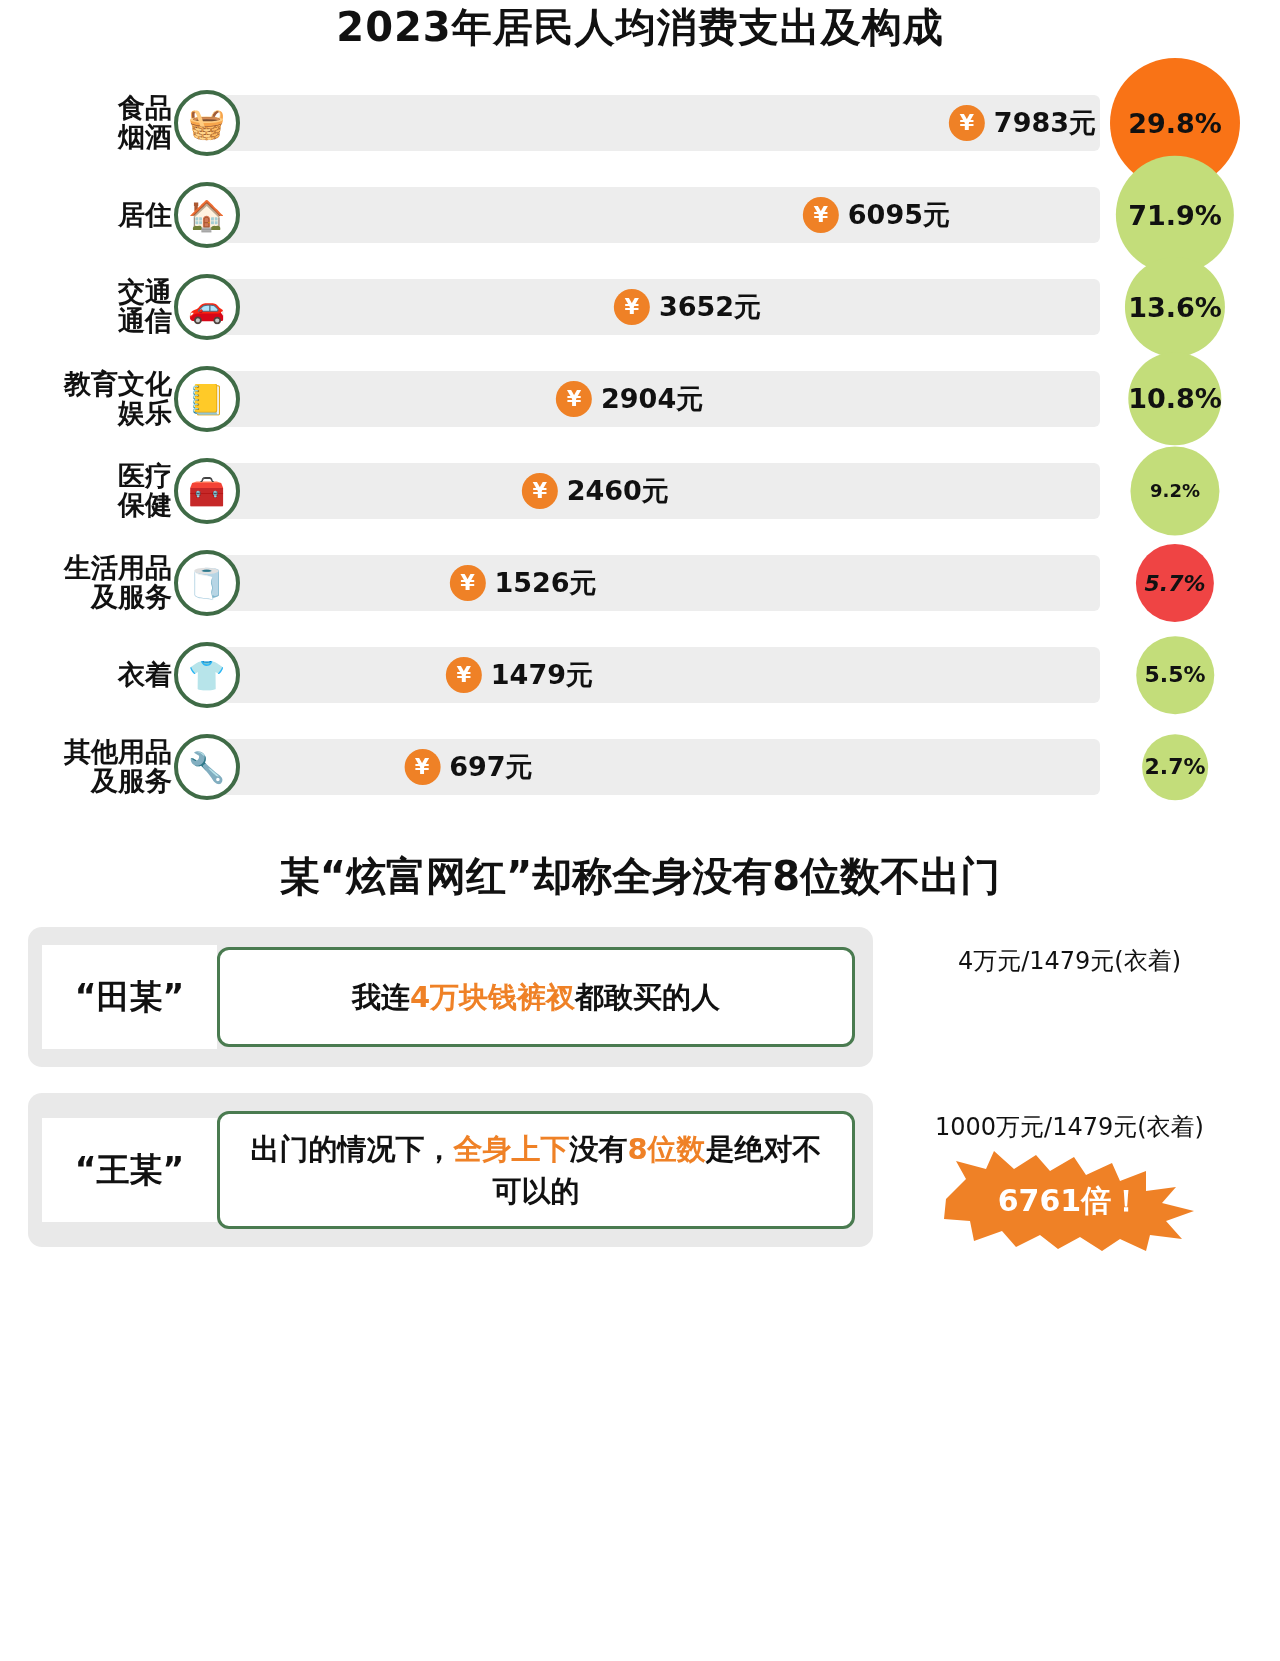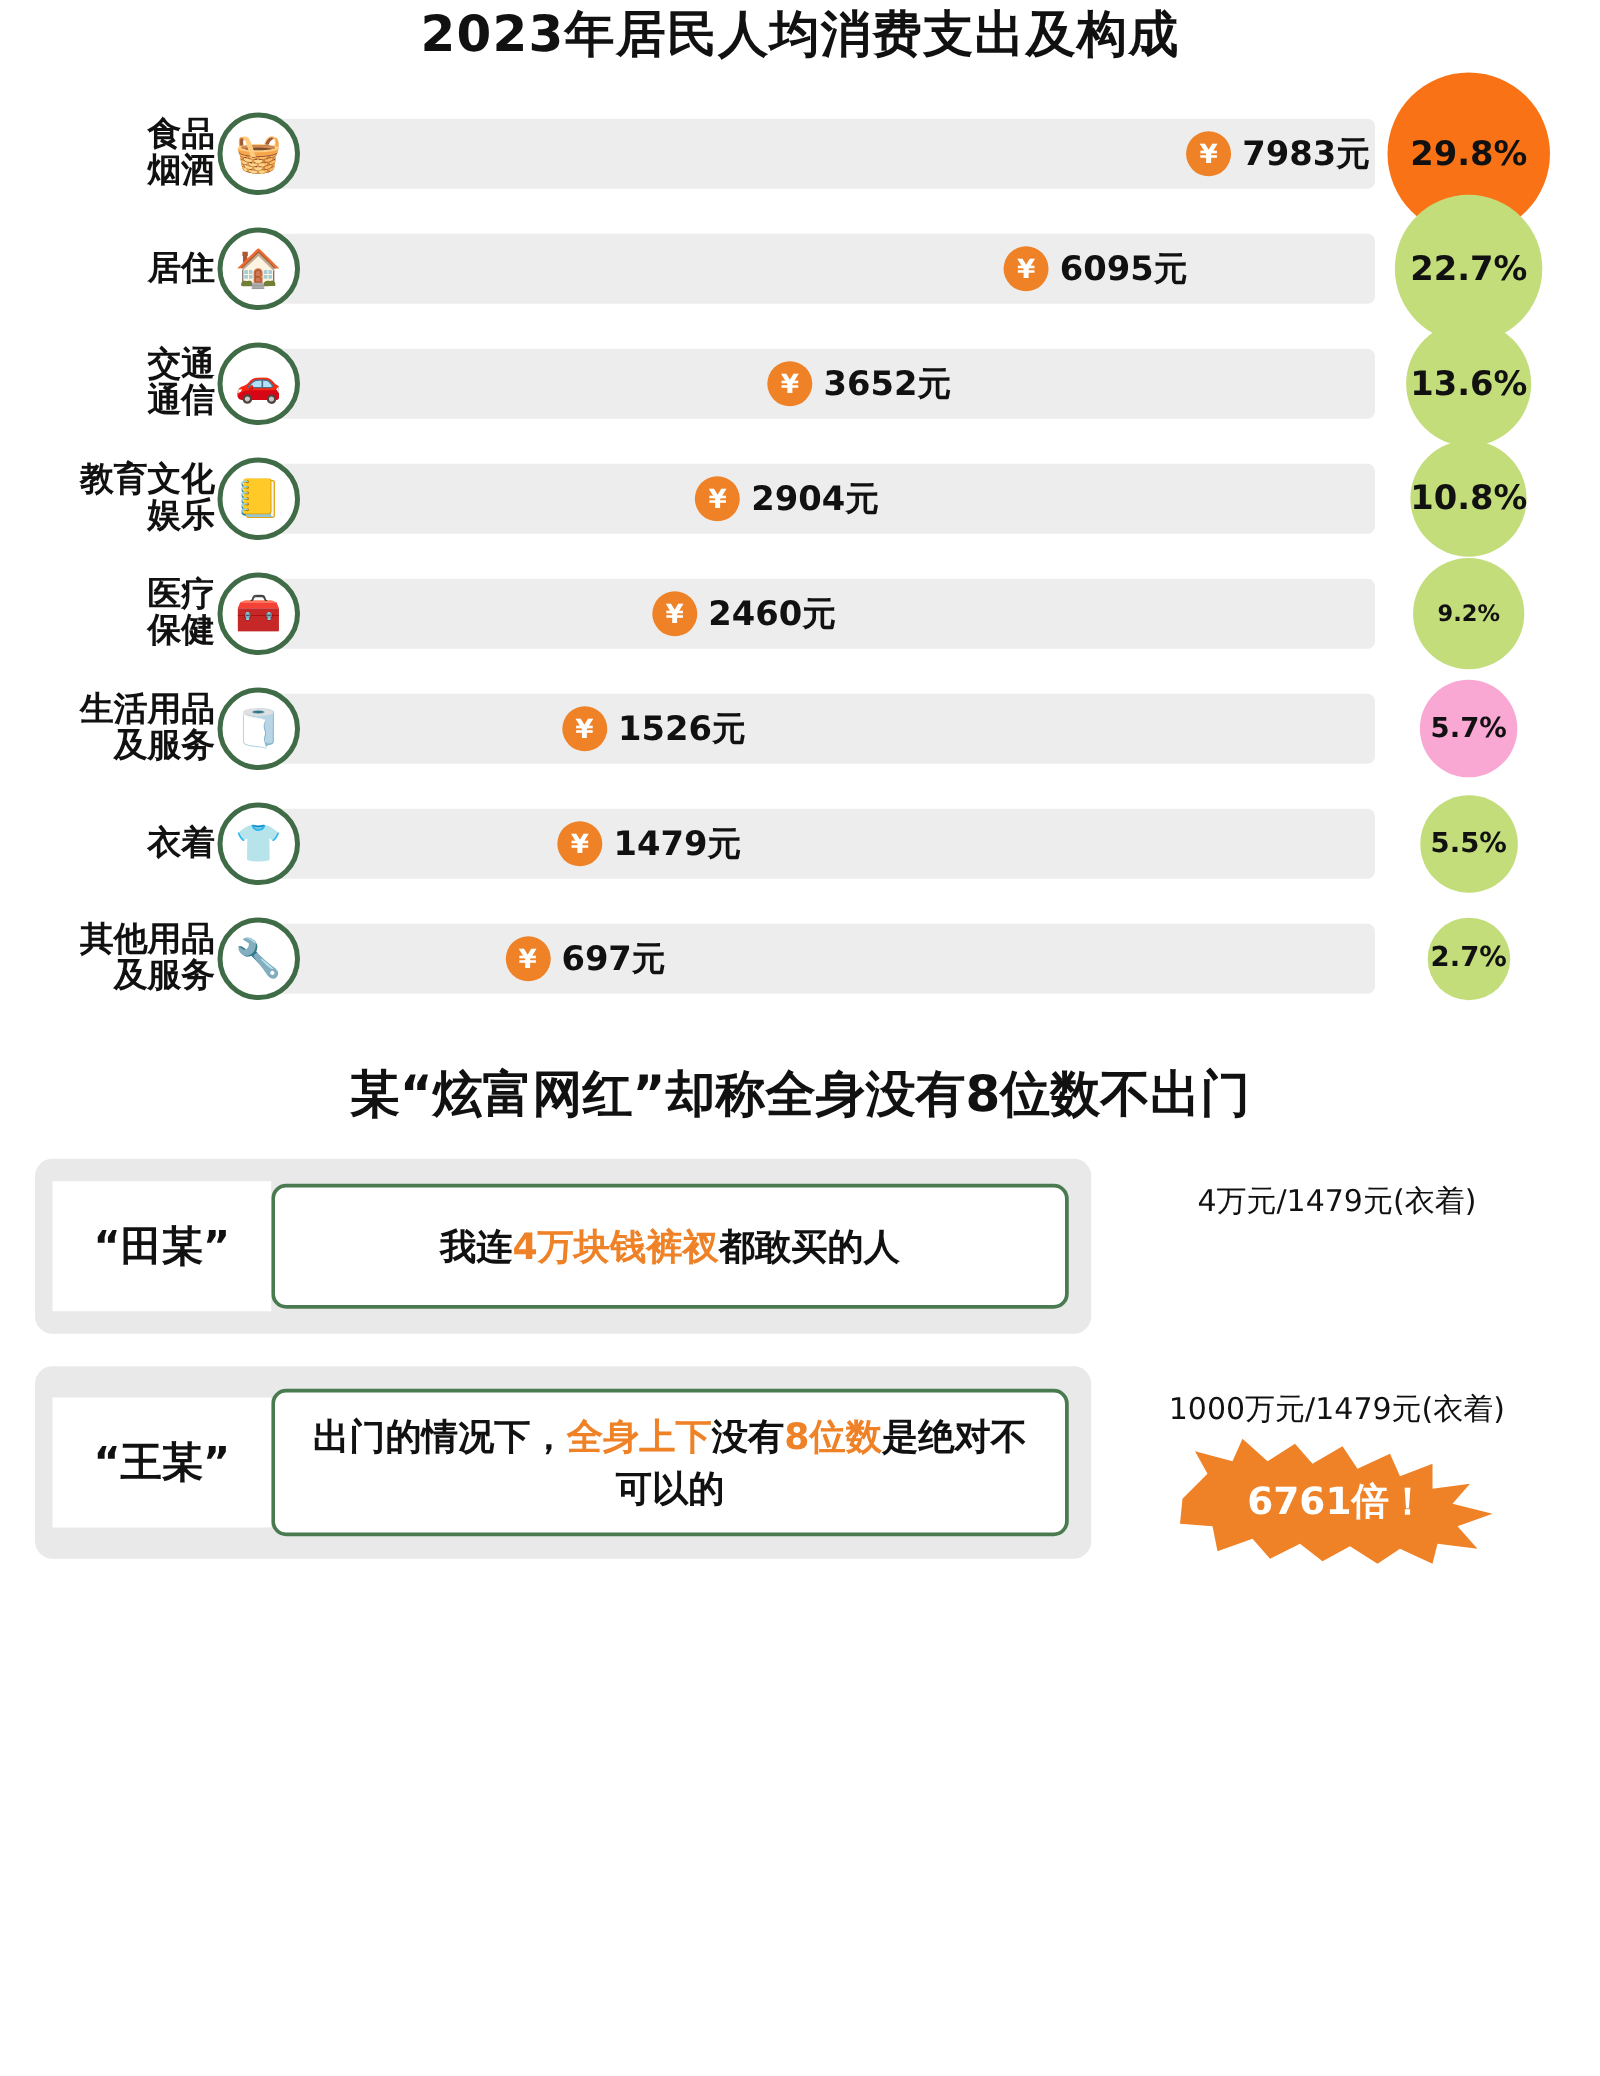--- a/index.html
+++ b/index.html
@@ -248,21 +248,21 @@
       <div class="cat-label">居住</div>
       <div class="icon-badge">🏠</div>
       <div class="bar-wrap">
         <div class="value-tag" style="left: 83.4448%;">
           <div class="yen">¥</div>
           <div class="value-text">6095元</div>
         </div>
       </div>
       <div class="pct-col">
         <div class="bubble" style="width: 118.296px; height: 118.296px; background: rgb(195, 221, 122);">
-          <span class="pct">22.7%</span>
+          <span class="pct">71.9%</span>
         </div>
       </div>
     </div>
     <div class="row">
       <div class="cat-label">交通
 通信</div>
       <div class="icon-badge">🚗</div>
       <div class="bar-wrap">
         <div class="value-tag" style="left: 62.023%;">
           <div class="yen">¥</div>
@@ -311,21 +311,21 @@
       <div class="cat-label">生活用品
 及服务</div>
       <div class="icon-badge">🧻</div>
       <div class="bar-wrap">
         <div class="value-tag" style="left: 43.3809%;">
           <div class="yen">¥</div>
           <div class="value-text">1526元</div>
         </div>
       </div>
       <div class="pct-col">
-        <div class="bubble" style="width: 78.2362px; height: 78.2362px; background: #f9a8d4;">
+        <div class="bubble" style="width: 78.2362px; height: 78.2362px; background: #ef4444; font-style: italic;">
           <span class="pct" style="font-size: 22px;">5.7%</span>
         </div>
       </div>
     </div>
     <div class="row">
       <div class="cat-label">衣着</div>
       <div class="icon-badge">👕</div>
       <div class="bar-wrap">
         <div class="value-tag" style="left: 42.9688%;">
           <div class="yen">¥</div>

